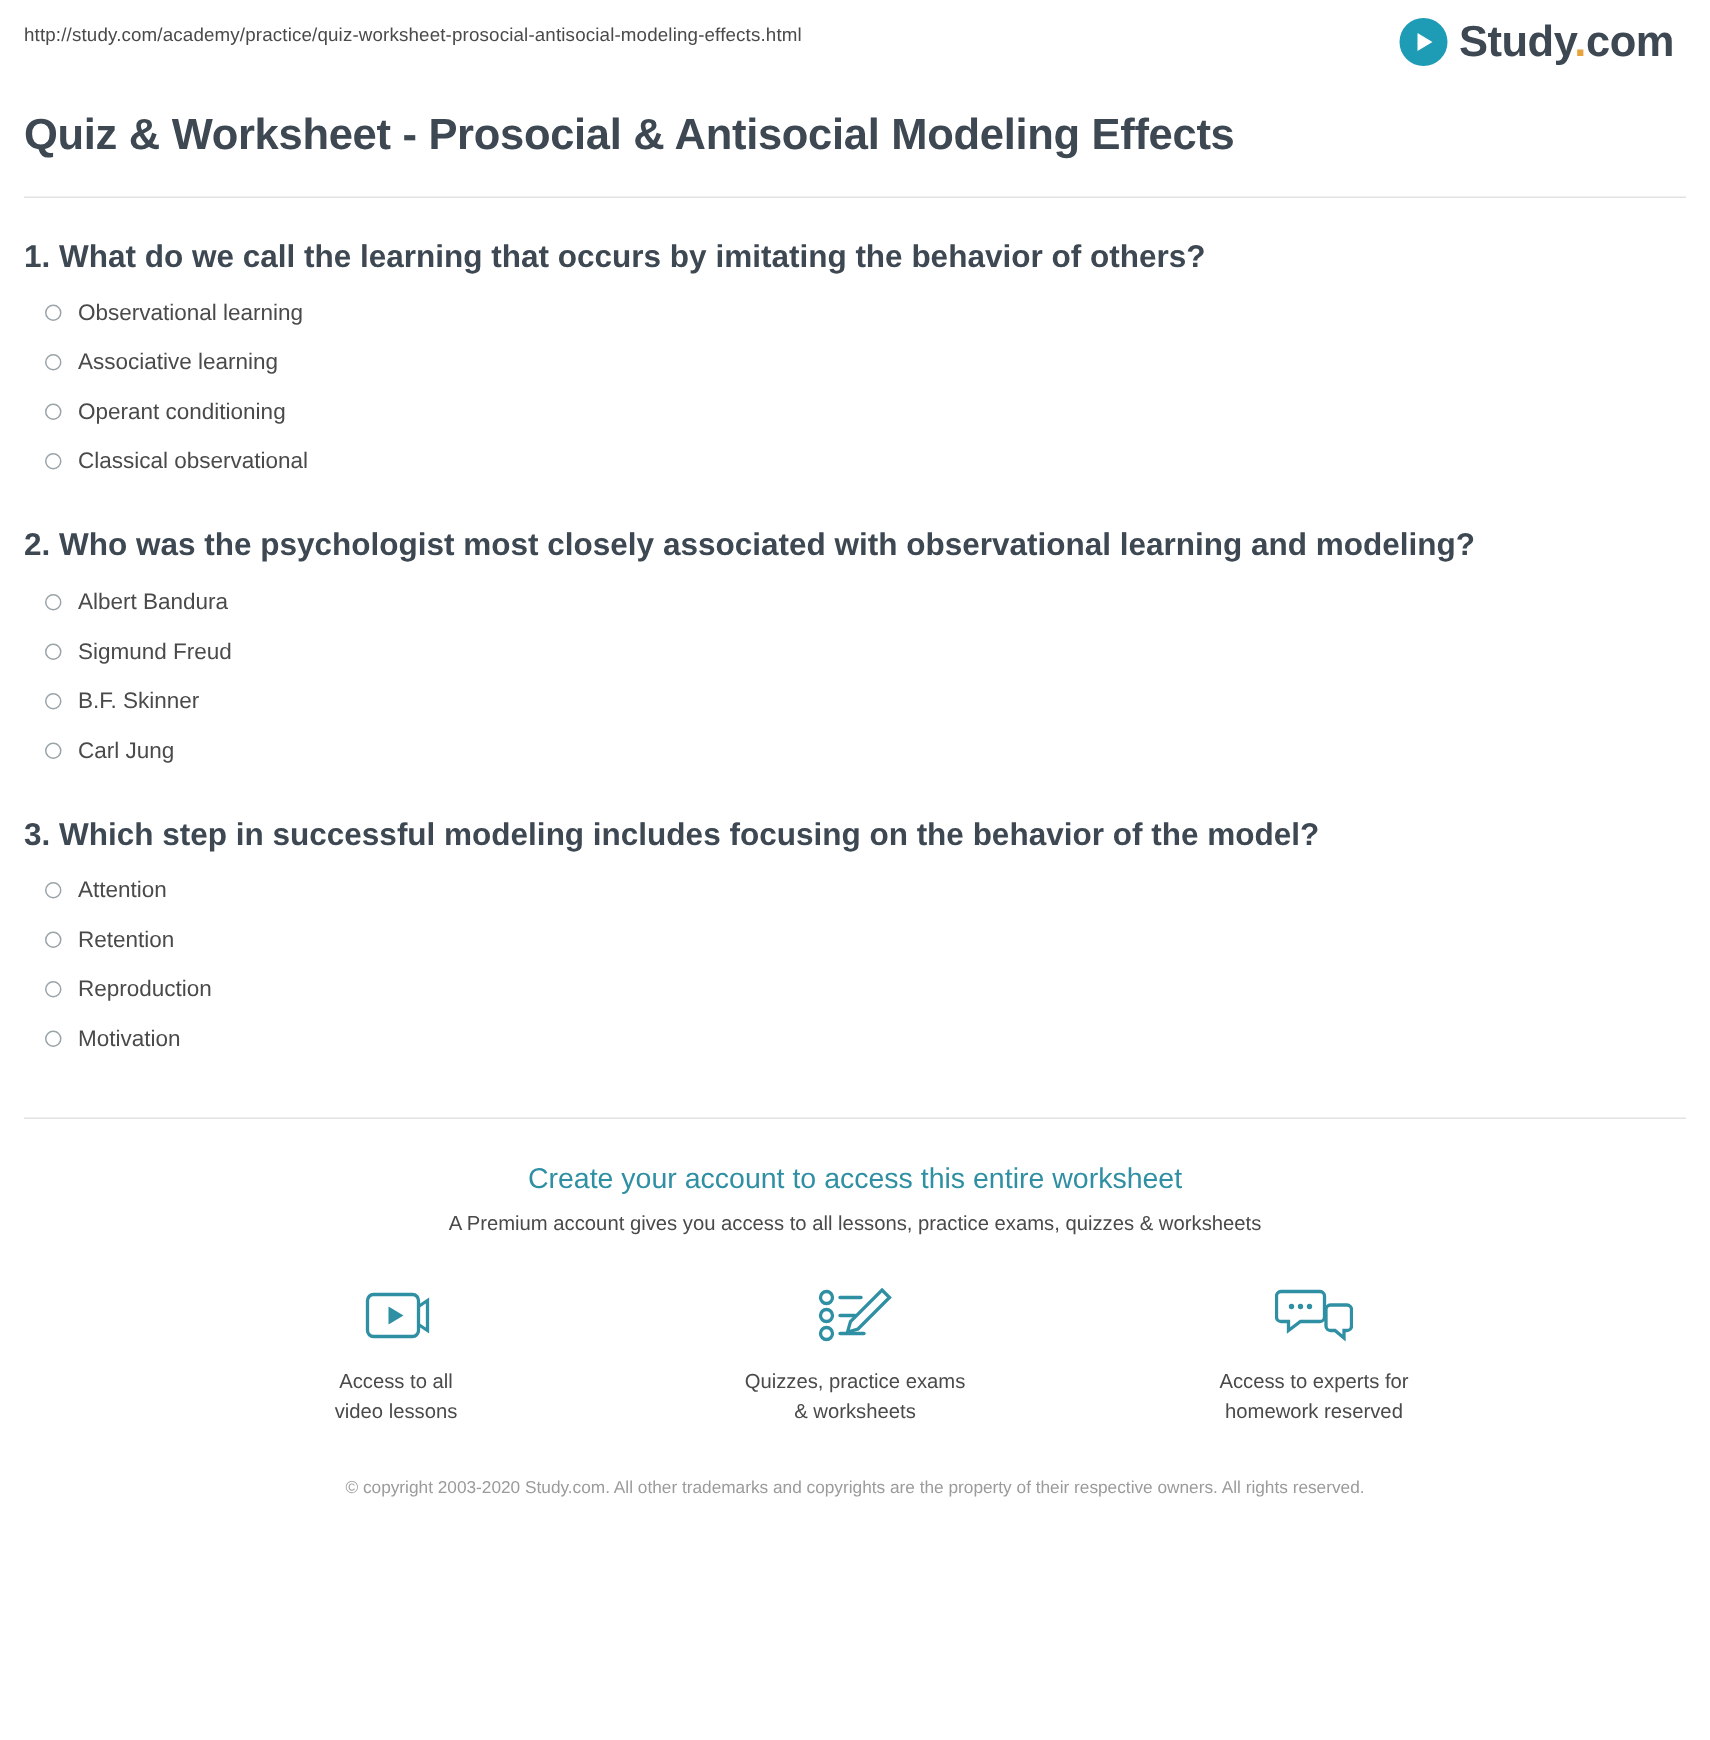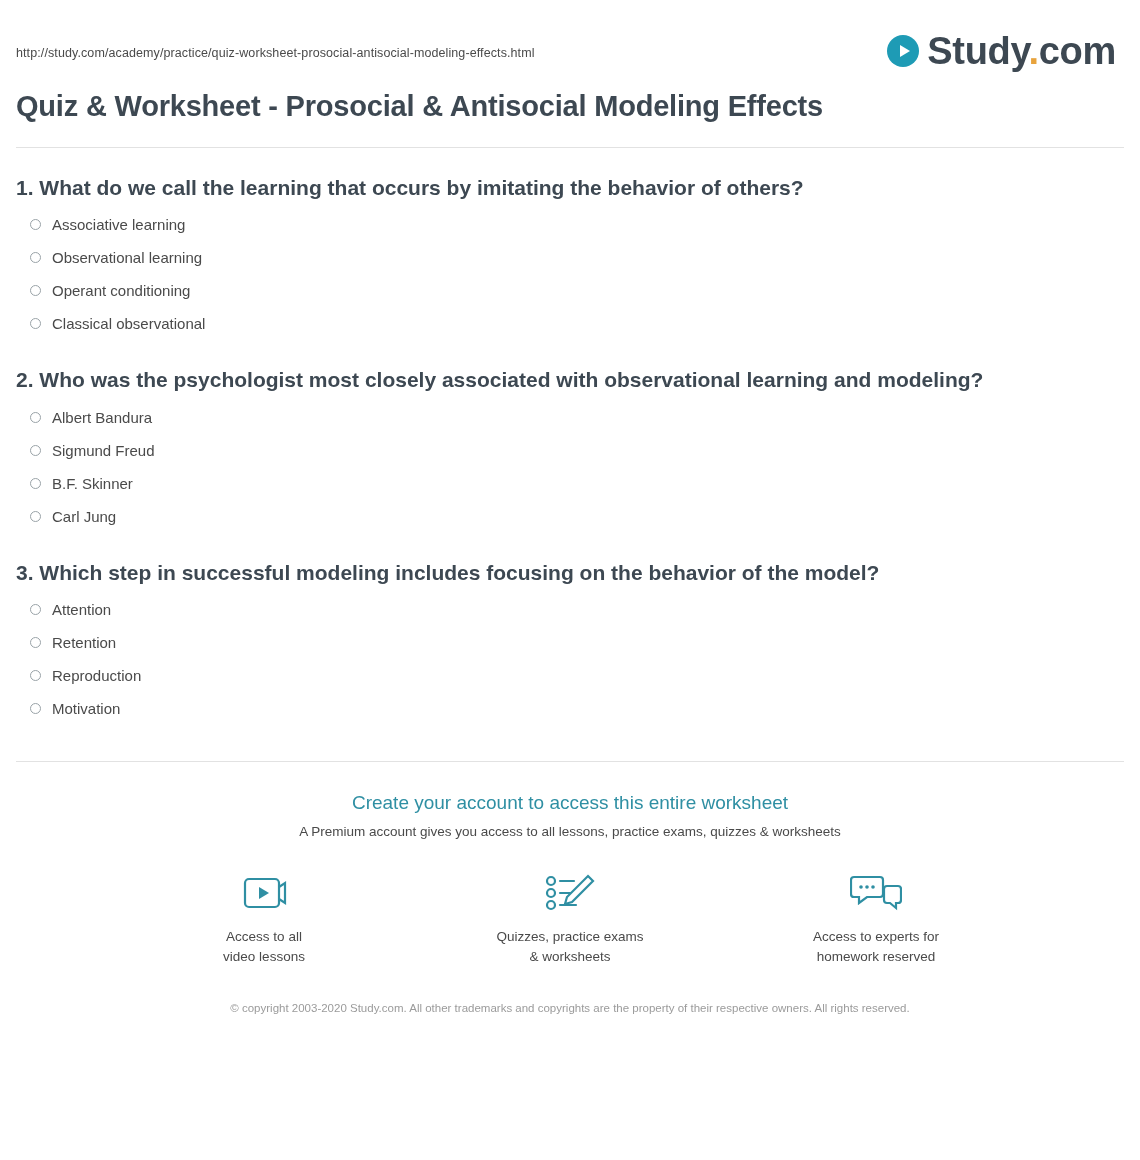--- a/index.html
+++ b/index.html
@@ -18,23 +18,23 @@
     width: 1140px;
     height: 1160px;
     position: relative;
     box-sizing: border-box;
     padding: 0 16px;
   }
 
   
   .topbar {
     display: flex;
-    align-items: center;
+    align-items: flex-start;
     justify-content: space-between;
-    padding-top: 28px;
+    padding-top: 12px;
     height: 46px;
   }
   .url {
     font-size: 12.5px;
     color: #4a4a4a;
     letter-spacing: 0.1px;
     padding-top: 4px;
   }
   .brand {
     display: flex;
@@ -53,21 +53,21 @@
   }
   .brand-mark .tri {
     width: 0;
     height: 0;
     border-left: 10px solid #ffffff;
     border-top: 6.5px solid transparent;
     border-bottom: 6.5px solid transparent;
     margin-left: 3px;
   }
   .brand-text {
-    font-size: 38px;
+    font-size: 29px;
     font-weight: bold;
     color: #3d4852;
     letter-spacing: -0.3px;
     line-height: 1;
   }
   .brand-text .dot { color: #e8a33d; }
   .brand-text .com { color: #3d4852; font-weight: bold; }
 
   
   h1.title {
@@ -182,25 +182,25 @@
   </div>
 
   <h1 class="title">Quiz &amp; Worksheet - Prosocial &amp; Antisocial Modeling Effects</h1>
   <hr class="divider">
 
   <div class="question-block">
     <p class="q-text">1. What do we call the learning that occurs by imitating the behavior of others?</p>
     <ul class="options">
       <li class="option">
           <span class="radio"></span>
+          <span>Observational learning</span>
+        </li>
+      <li class="option">
+          <span class="radio"></span>
           <span>Associative learning</span>
-        </li>
-      <li class="option">
-          <span class="radio"></span>
-          <span>Observational learning</span>
         </li>
       <li class="option">
           <span class="radio"></span>
           <span>Operant conditioning</span>
         </li>
       <li class="option">
           <span class="radio"></span>
           <span>Classical observational</span>
         </li>
     </ul>

